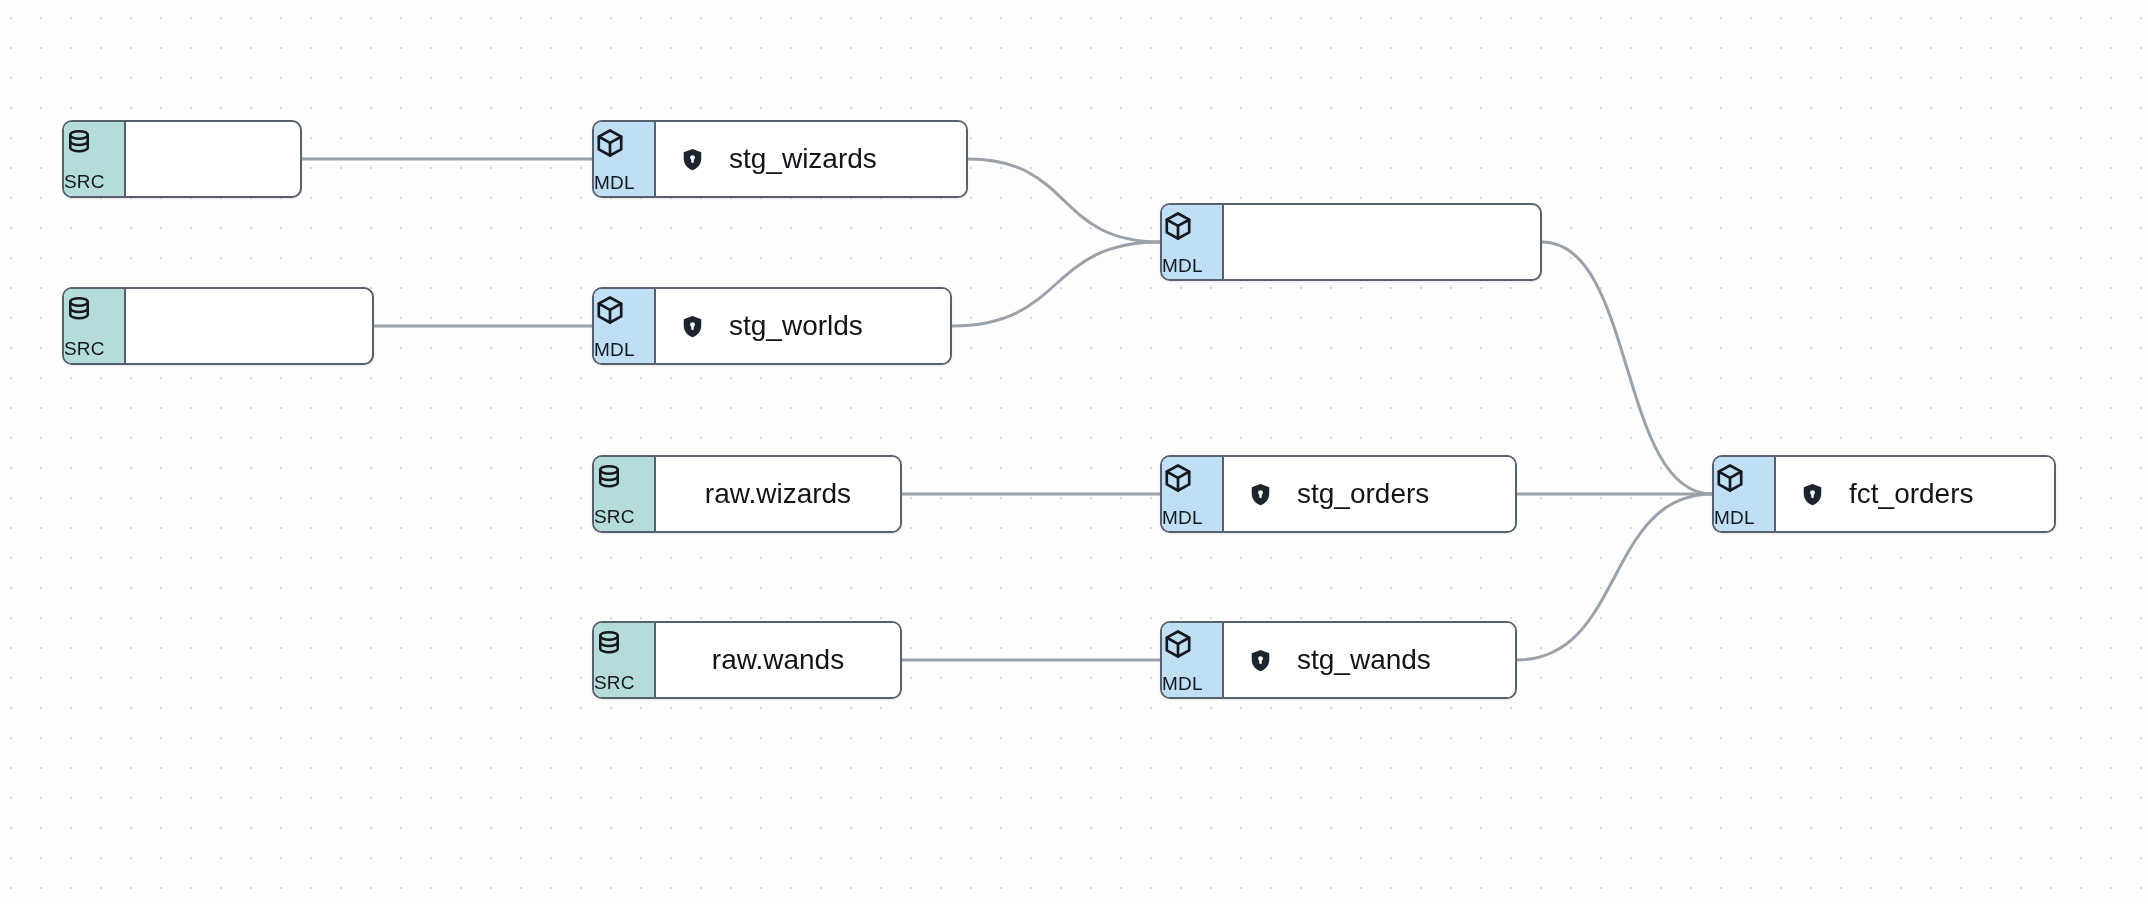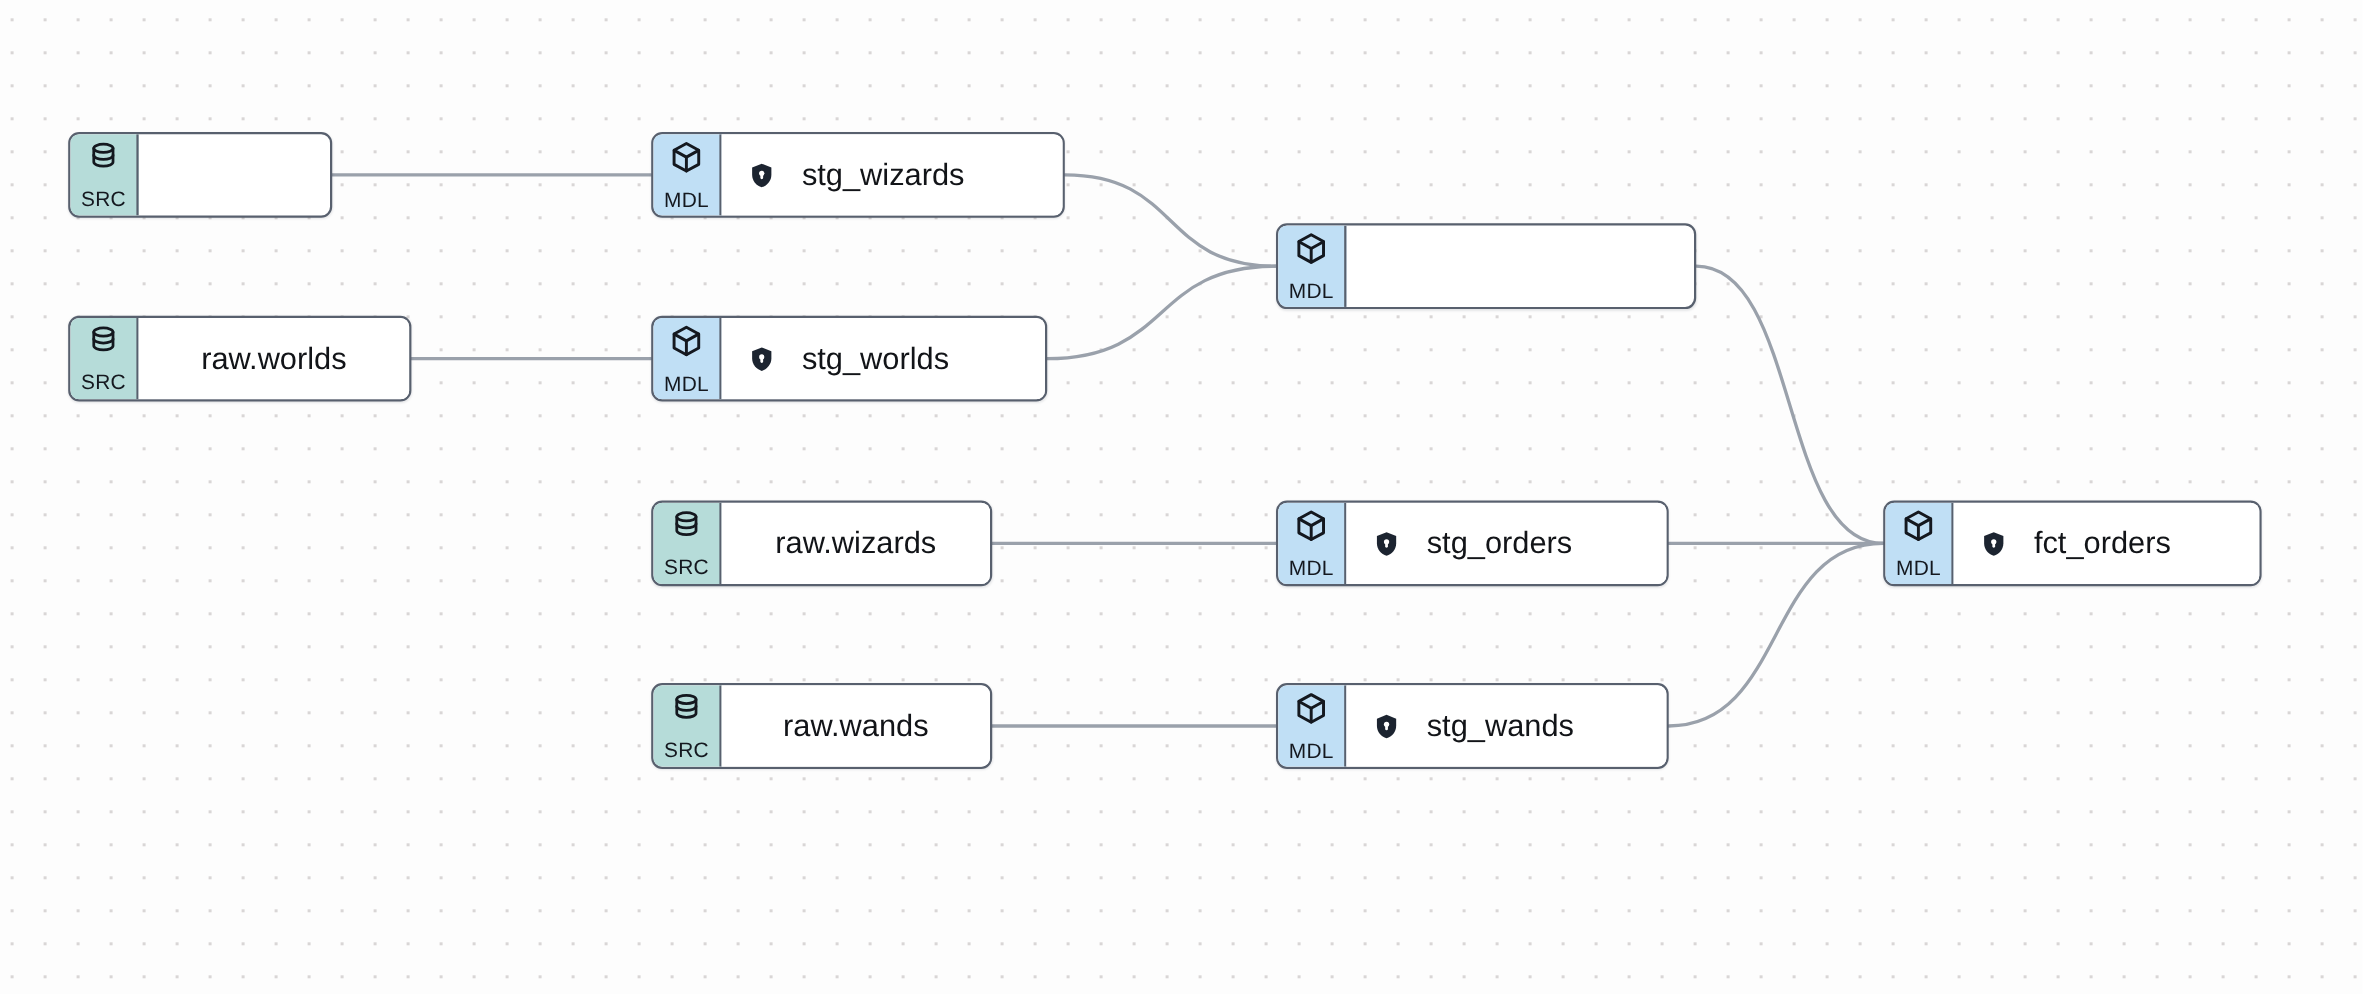--- a/index.html
+++ b/index.html
@@ -36,21 +36,20 @@
     background: #ffffff;
     box-sizing: border-box;
     overflow: hidden;
     box-shadow: 0 1px 2px rgba(20,30,45,0.10);
   }
   .node-badge {
     width: 62px;
     flex: 0 0 62px;
     display: flex;
     flex-direction: column;
-    align-items: center;
     justify-content: center;
     gap: 14px;
     border-right: 2px solid #58606e;
     box-sizing: border-box;
   }
   .node-badge.src { background: #b6dcd9; }
   .node-badge.mdl { background: #c0dff5; }
   .badge-icon {
     display: block;
     line-height: 0;
@@ -112,23 +111,20 @@
       </div>
       <div class="node" style="left: 62px; top: 287px; width: 312px;">
         <div class="node-badge src">
           <span class="badge-icon"><svg width="30" height="30" viewBox="0 0 24 24" fill="none" stroke="#14181f" stroke-width="2" stroke-linecap="round" stroke-linejoin="round">
               <ellipse cx="12" cy="5.5" rx="7" ry="3"></ellipse>
               <path d="M5 5.5v5c0 1.66 3.13 3 7 3s7-1.34 7-3v-5"></path>
               <path d="M5 10.5v5c0 1.66 3.13 3 7 3s7-1.34 7-3v-5"></path>
             </svg></span>
           <span class="badge-text">SRC</span>
         </div>
-        <div class="node-body">
-          <span class="node-label">raw.worlds</span>
-        </div>
       </div>
       <div class="node" style="left: 592px; top: 455px; width: 310px;">
         <div class="node-badge src">
           <span class="badge-icon"><svg width="30" height="30" viewBox="0 0 24 24" fill="none" stroke="#14181f" stroke-width="2" stroke-linecap="round" stroke-linejoin="round">
               <ellipse cx="12" cy="5.5" rx="7" ry="3"></ellipse>
               <path d="M5 5.5v5c0 1.66 3.13 3 7 3s7-1.34 7-3v-5"></path>
               <path d="M5 10.5v5c0 1.66 3.13 3 7 3s7-1.34 7-3v-5"></path>
             </svg></span>
           <span class="badge-text">SRC</span>
         </div>

